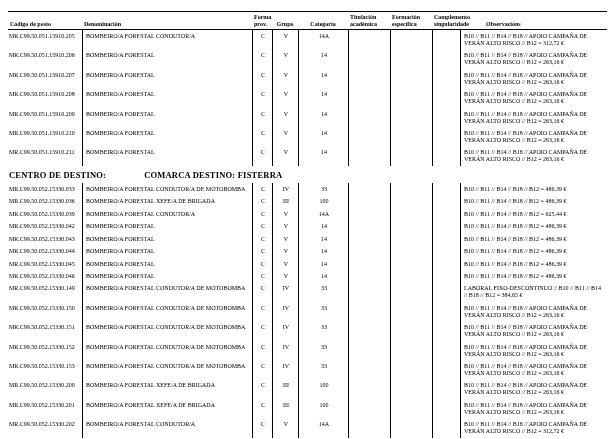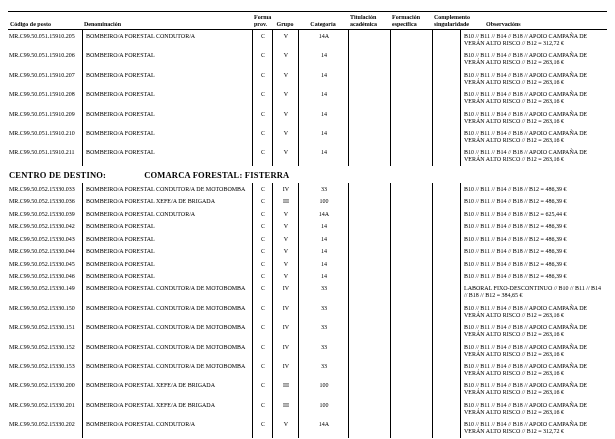--- a/index.html
+++ b/index.html
@@ -146,21 +146,21 @@
         <div class="cell c2">C</div>
         <div class="cell c3">V</div>
         <div class="cell c4">14</div>
         <div class="cell c5"></div>
         <div class="cell c6"></div>
         <div class="cell c7"></div>
         <div class="cell c8">B10 // B11 // B14 // B18 // APOIO CAMPAÑA DE VERÁN ALTO RISCO // B12 = 263,16 €</div>
       </div>
       <div class="section-heading">
         <span class="heading-label">CENTRO DE DESTINO:</span>
-        <span class="heading-value">COMARCA FORESTAL: FISTERRA</span>
+        <span class="heading-value">COMARCA DESTINO: FISTERRA</span>
       </div>
       <div class="trow">
         <div class="cell c0">MR.C99.50.052.15330.033</div>
         <div class="cell c1">BOMBEIRO/A FORESTAL CONDUTOR/A DE MOTOBOMBA</div>
         <div class="cell c2">C</div>
         <div class="cell c3">IV</div>
         <div class="cell c4">33</div>
         <div class="cell c5"></div>
         <div class="cell c6"></div>
         <div class="cell c7"></div>

